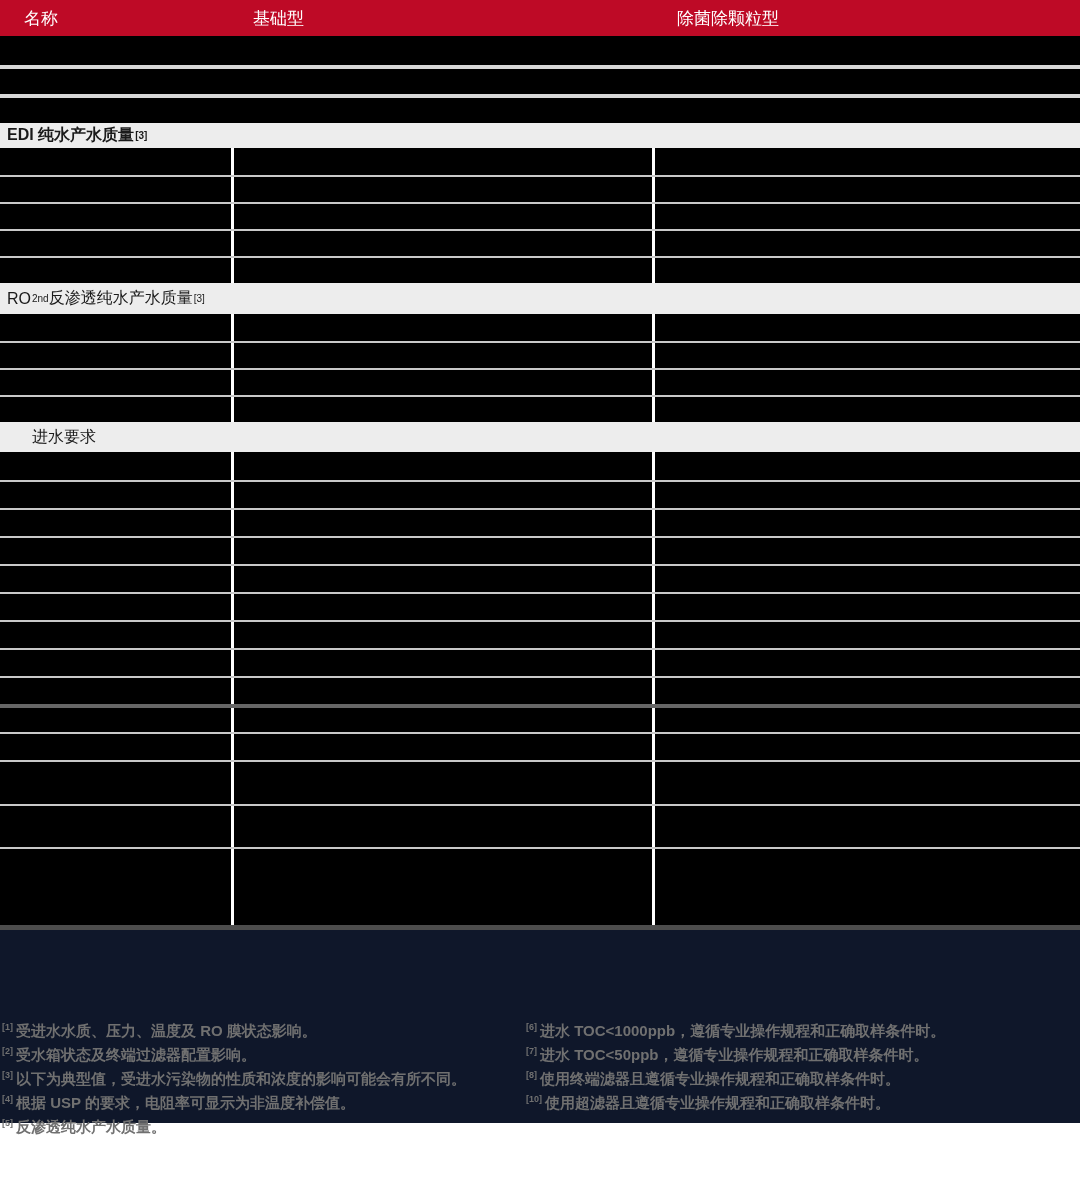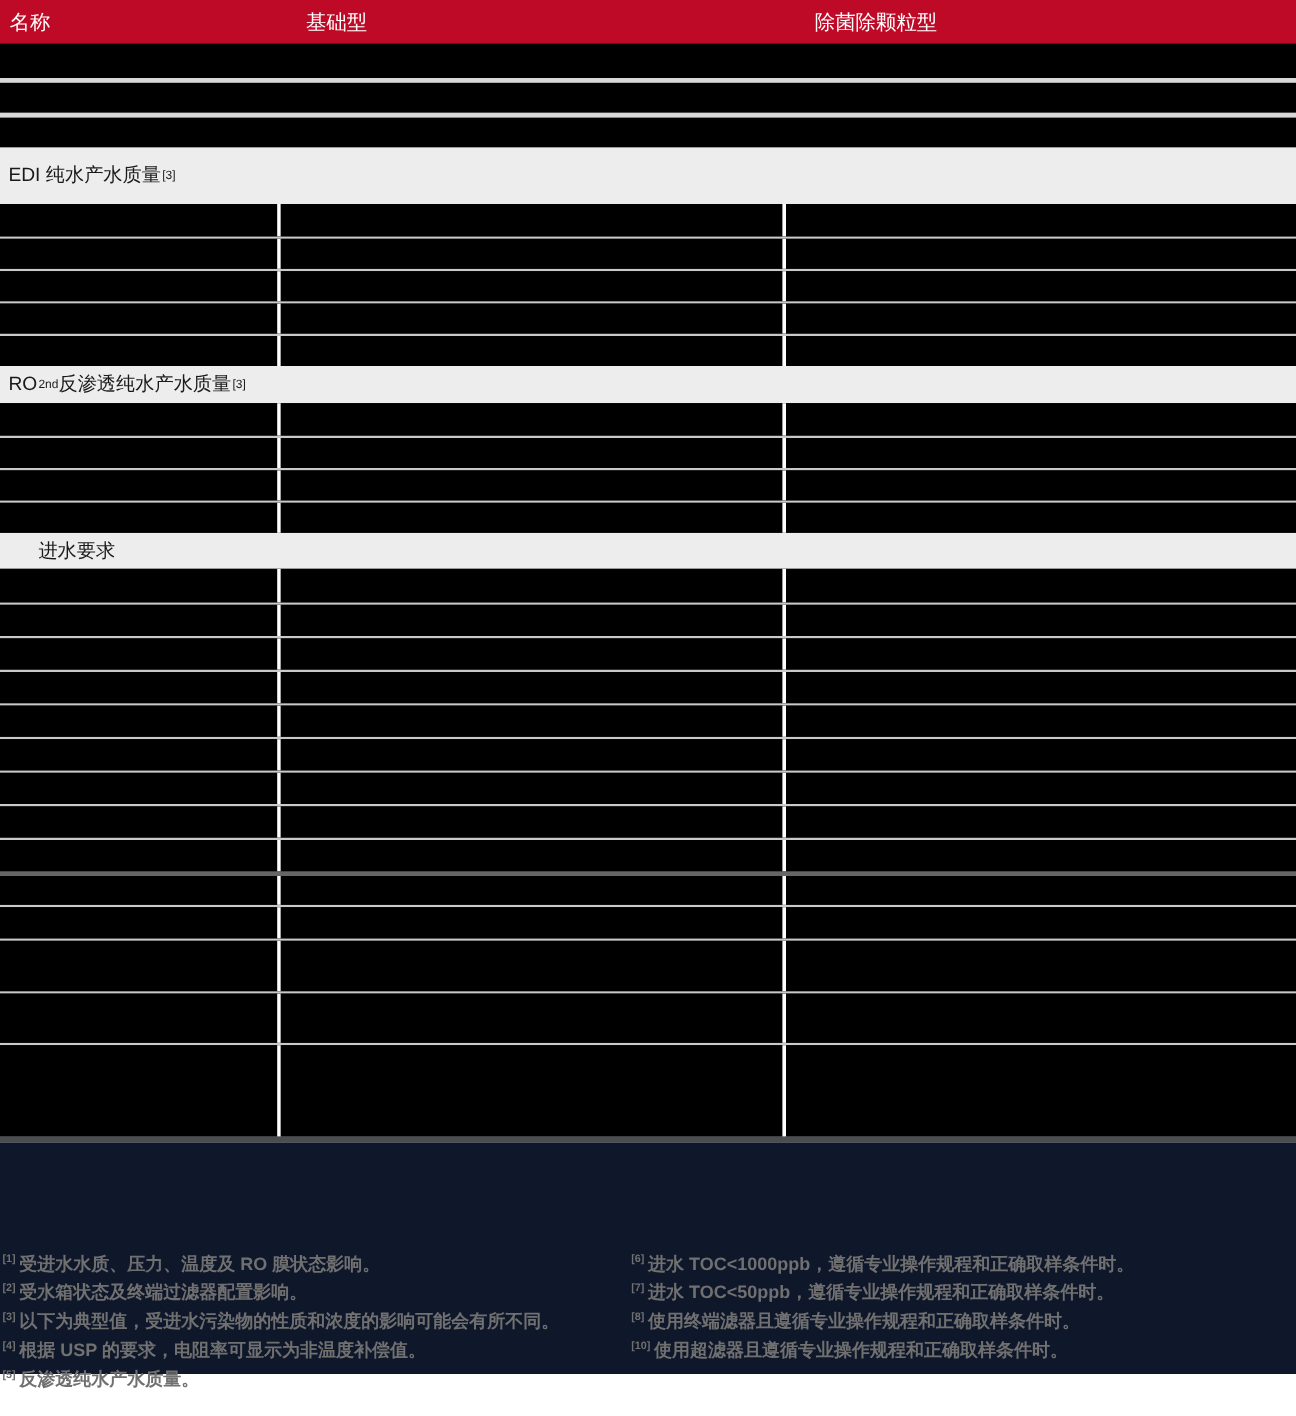--- a/index.html
+++ b/index.html
@@ -5,32 +5,32 @@
   * { margin:0; padding:0; box-sizing:border-box; }
   html,body { width:1080px; height:1180px; }
   body {
     font-family:"Liberation Sans", sans-serif;
     background:#000;
   }
   .page { position:relative; width:1080px; height:1180px; background:#fff; overflow:hidden; }
 
   
   .thead { height:36px; background:#be0a26; display:flex; align-items:center; color:#ffffff; font-size:17px; }
-  .th.c1 { width:237px; padding-left:8px; }
-  .th.c2 { width:424px;margin-left:18px; }
+  .th.c1 { width:237px; padding-left:8px;margin-left:16px; }
+  .th.c2 { width:424px; }
   .th.c3 { flex:1;font-family:Liberation Serif, serif; }
 
   
   .topblock .trow { background:#000; }
   .topblock .trow + .trow { border-top:4px solid #d8d8d8; }
 
   
   .shead { background:#ededed; color:#1a1a1a; font-size:16px; display:flex; align-items:center; padding-left:7px; }
   .shead sup { font-size:10px; line-height:1; margin-left:1px; }
-  .sh-edi { height:47px; }
+  .sh-edi { height:25px;font-weight:bold; }
   .sh-ro { height:31px; }
   .sh-feed { height:30px;padding-left:32px; }
 
   
   .tbody .trow { display:flex; background:#000; }
   .tbody .trow + .trow { border-top:2px solid #c9c9c9; }
   .tbody .trow.dark-top { border-top:4px solid #666666; }
   .cell { background:#000; height:100%; }
   .cell.c1 { width:234px; border-right:3px solid #ffffff; }
   .cell.c2 { width:421px; border-right:3px solid #ffffff; }

